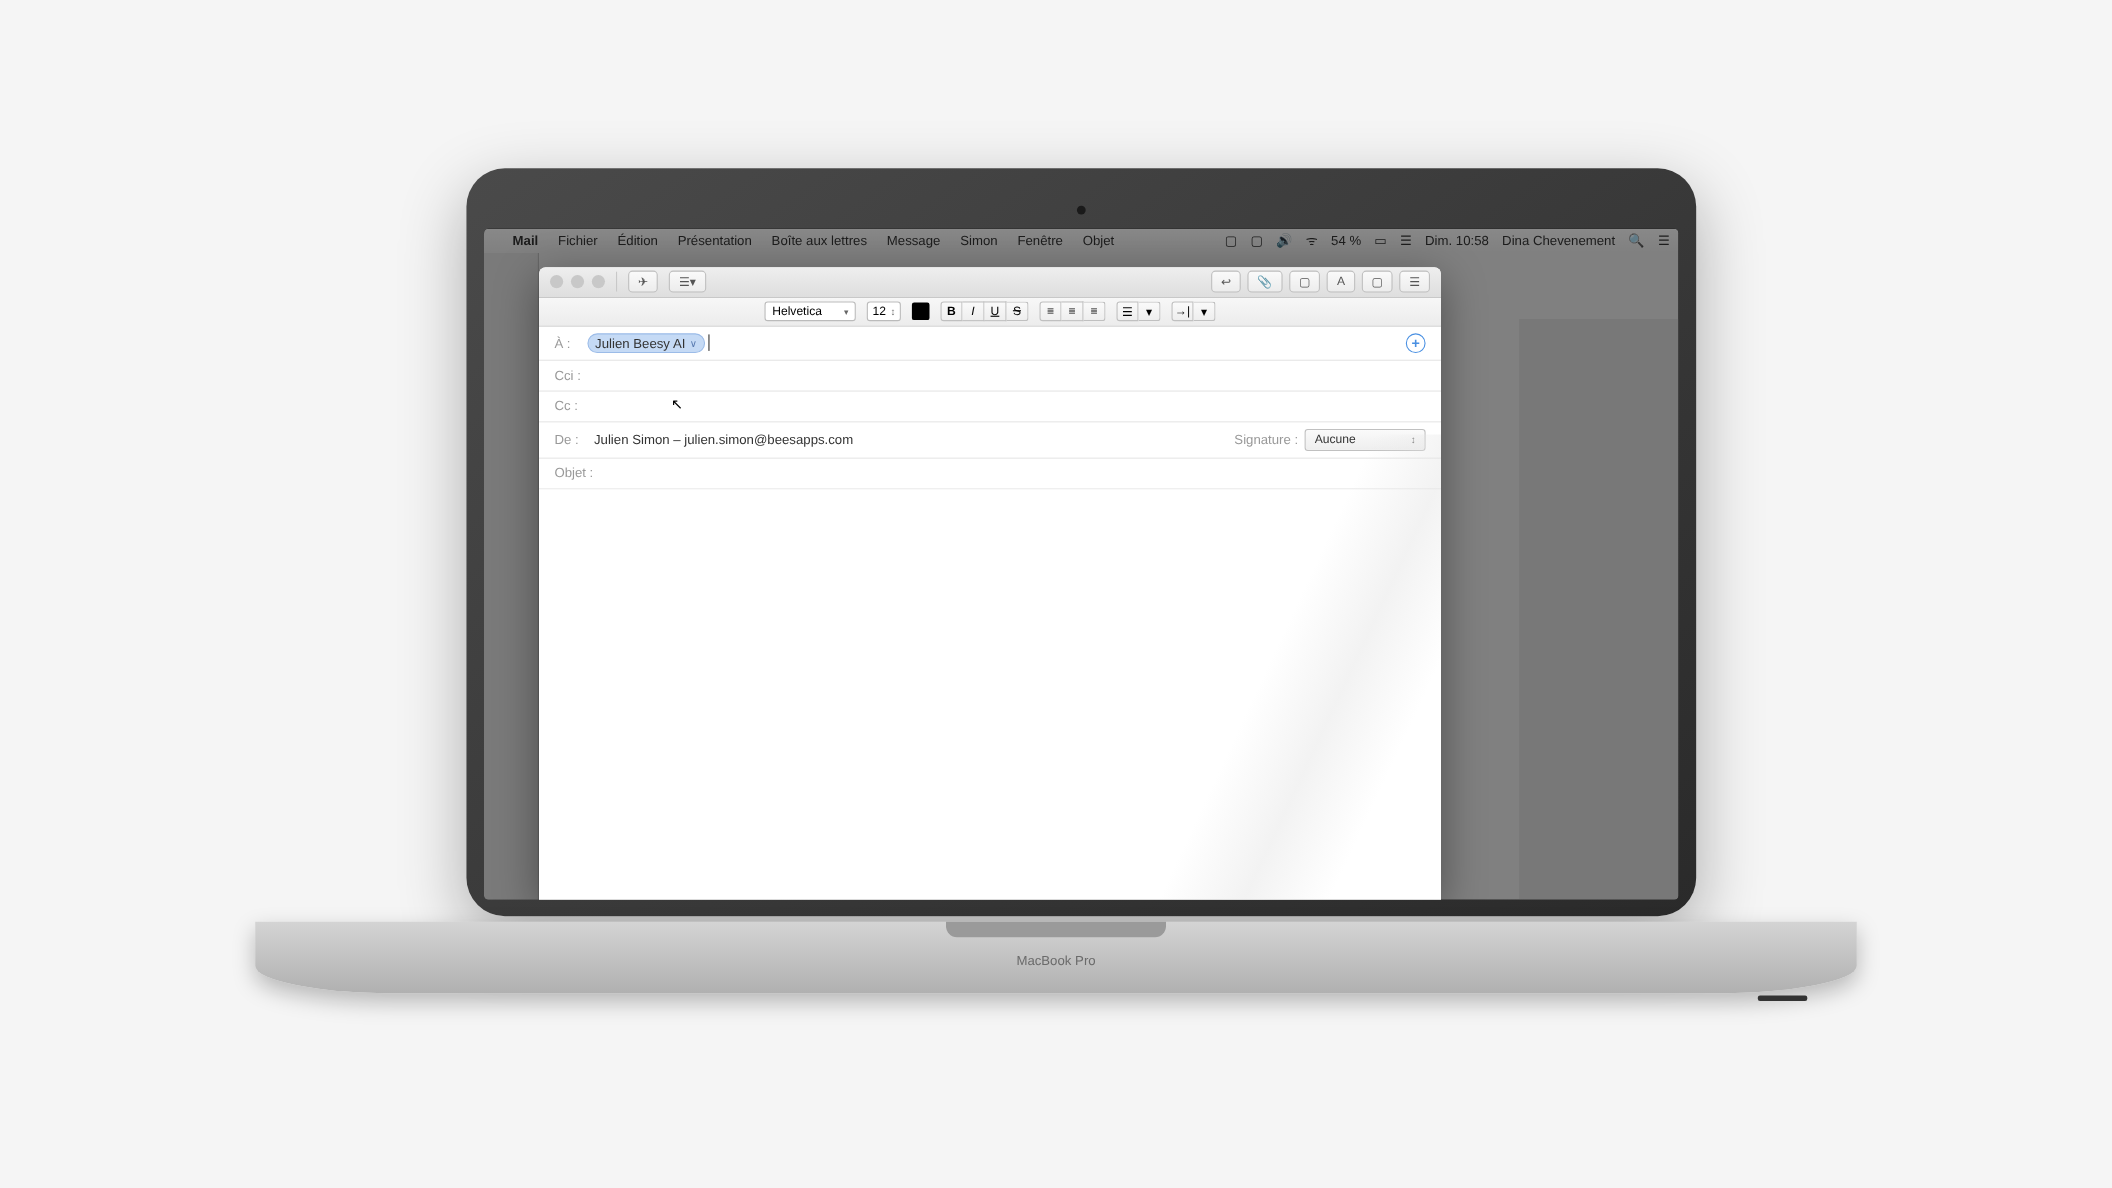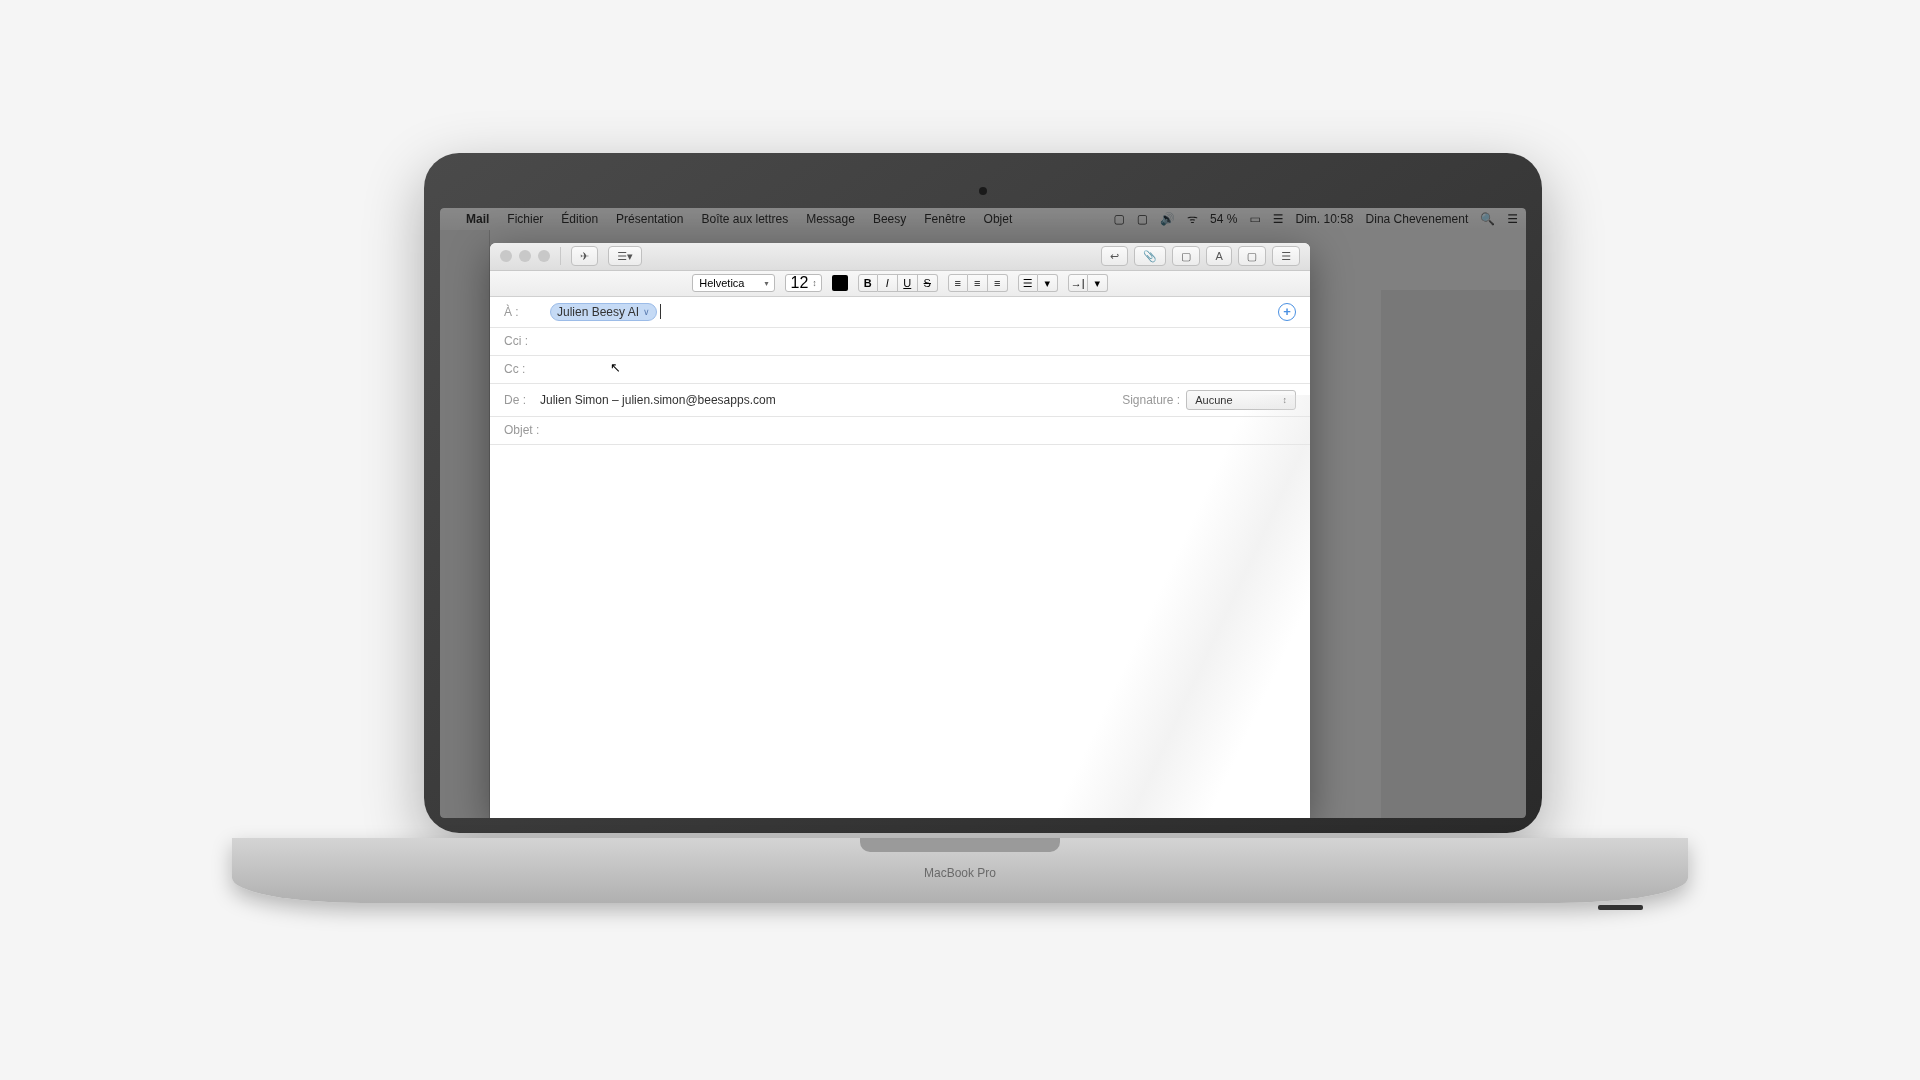--- a/index.html
+++ b/index.html
@@ -158,21 +158,21 @@
     .font-select::after { content: "▾"; font-size: 8px; color: #666; }
     .size-select {
       display: flex;
       align-items: center;
       padding: 0 4px;
       height: 18px;
       background: #fff;
       border: 1px solid #bbb;
       border-radius: 3px;
       gap: 2px;
-      font-size: 16px;
+      font-size: 11px;
     }
     .size-select::after { content: "↕"; font-size: 9px; color: #666; margin-left: 2px; }
     .color-swatch { width: 16px; height: 16px; background: #000; border-radius: 2px; }
     .fmt-btn-group { display: flex; }
     .fmt-btn {
       width: 20px; height: 18px;
       background: linear-gradient(#fafafa,#eee);
       border: 1px solid #c0c0c0;
       display: flex; align-items: center; justify-content: center;
       font-size: 11px;
@@ -190,21 +190,21 @@
       color: #999;
       min-height: 28px;
     }
     .header-row .label { min-width: 30px; }
     .recipient-chip {
       background: #c5daf5;
       border: 1px solid #9cbce8;
       border-radius: 10px;
       padding: 1px 6px;
       color: #333;
-      margin-left: 16px;
+      margin-left: 0;
       display: flex;
       align-items: center;
       gap: 4px;
     }
     .recipient-chip::after { content: "∨"; font-size: 9px; color: #5a7bb0; }
     .cursor-line {
       margin-left: 3px;
       width: 1px;
       height: 15px;
       background: #333;
@@ -315,21 +315,21 @@
         <div class="background-app">
           <div class="menubar">
             <div class="menu-left">
               <span class="apple-logo"></span>
               <span class="app-name">Mail</span>
               <span>Fichier</span>
               <span>Édition</span>
               <span>Présentation</span>
               <span>Boîte aux lettres</span>
               <span>Message</span>
-              <span>Beesy</span>
+              <span>Simon</span>
               <span>Fenêtre</span>
               <span>Objet</span>
             </div>
             <div class="menu-right">
               <span class="menu-icon">▢</span>
               <span class="menu-icon">▢</span>
               <span class="menu-icon">🔊</span>
               <span class="menu-icon">ᯤ</span>
               <span>54 %</span>
               <span class="menu-icon">▭</span>

